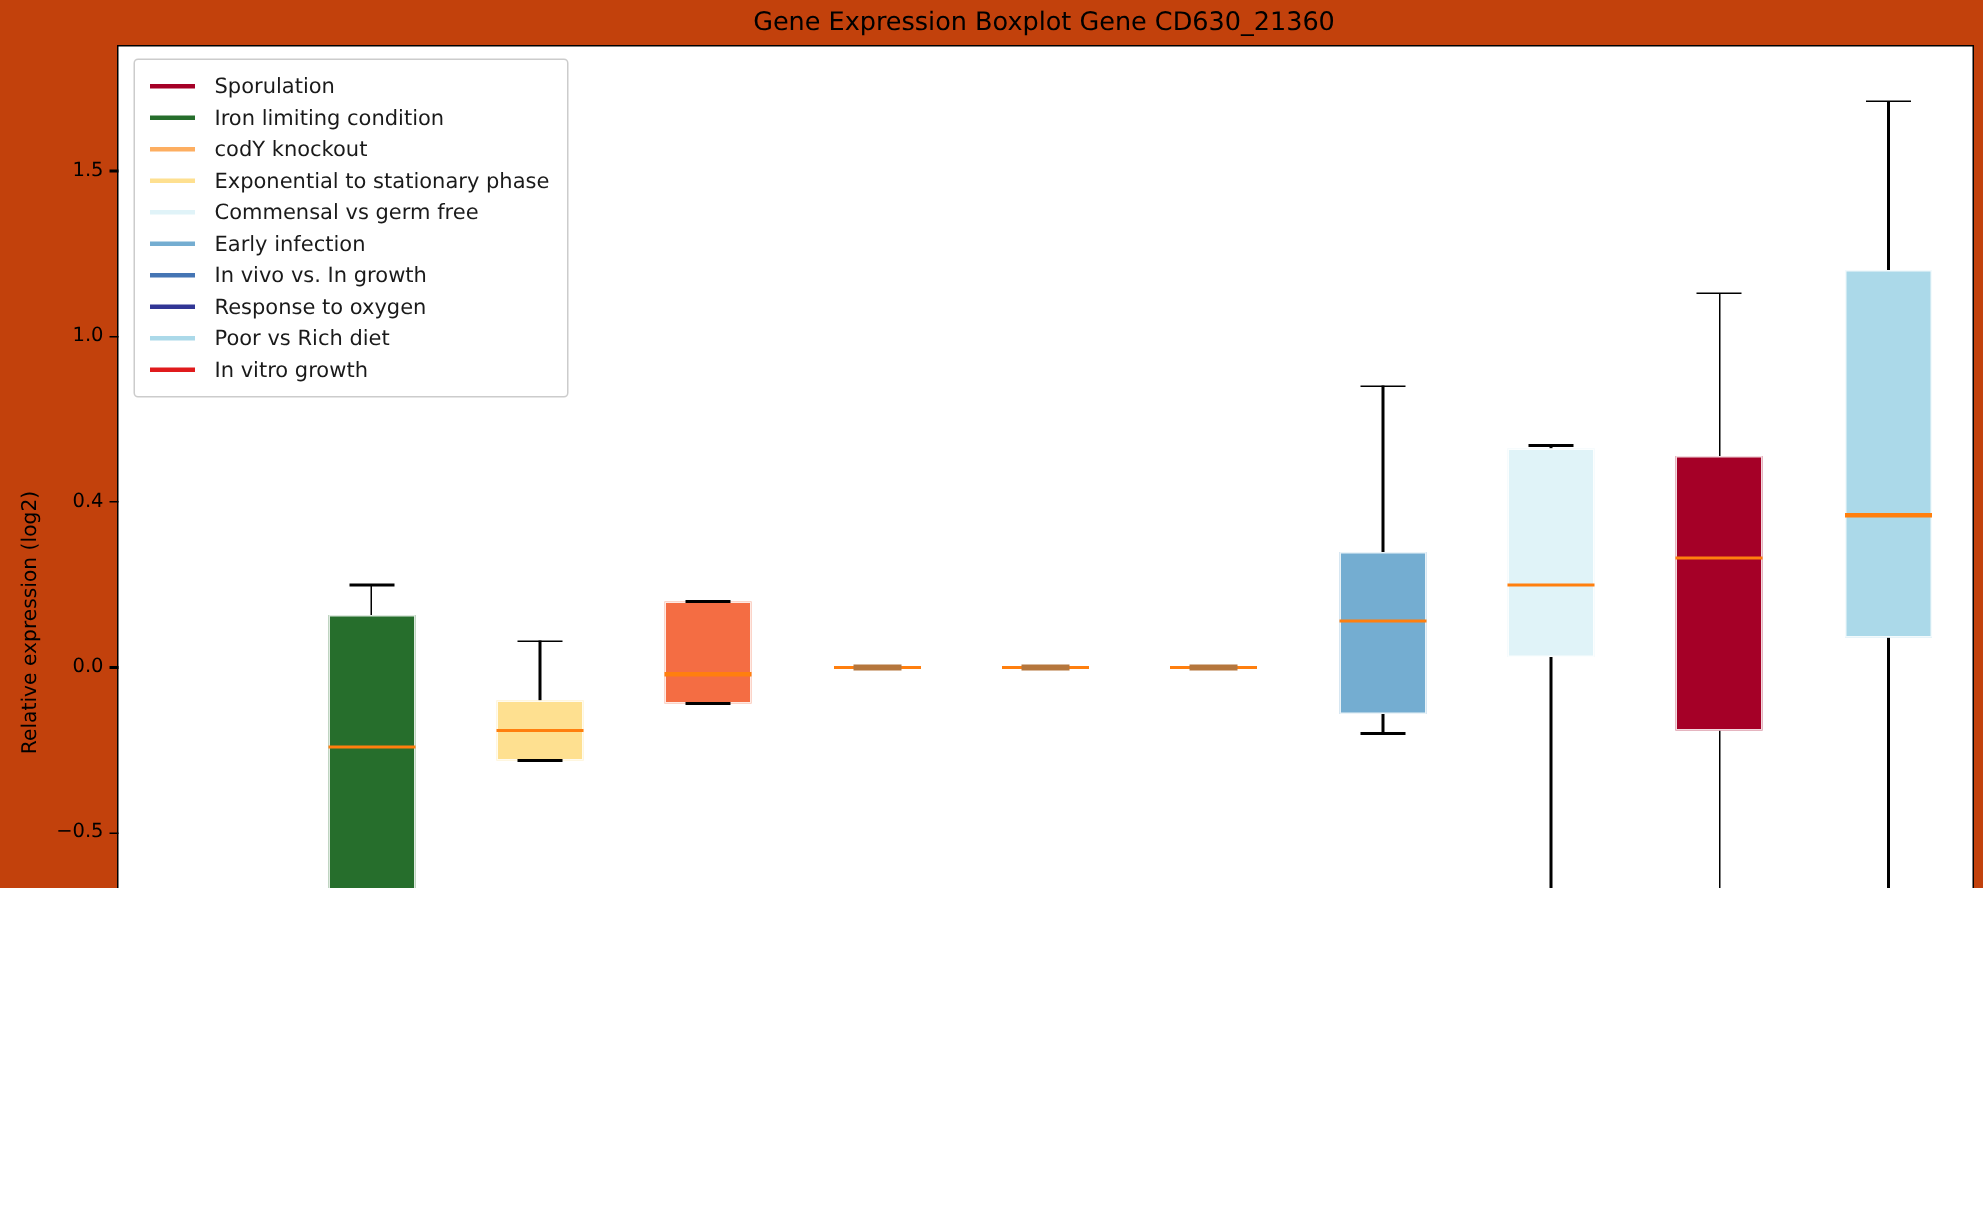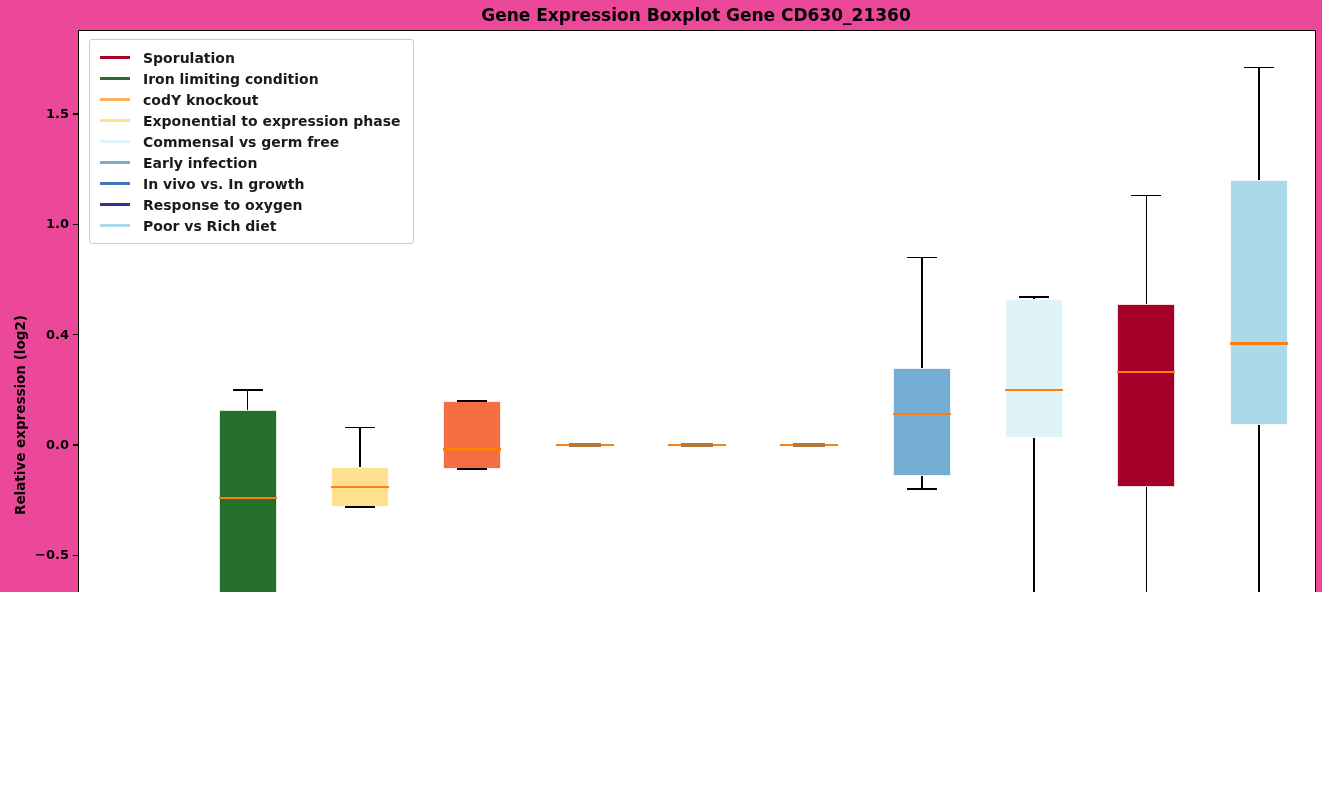--- a/index.html
+++ b/index.html
@@ -1,22 +1,21 @@
 <!DOCTYPE html>
 <html><head>
 <meta charset="utf-8">
 <style>
   html,body{margin:0;padding:0;background:#fff;}
   .figure{
     position:relative;
     width:1322px;height:592px;
-    background:#ec4899;
+    background:#c2410c;
     font-family:"DejaVu Sans","Liberation Sans",sans-serif;
     overflow:hidden;
-    font-weight:bold;
   }
   .chart-title{
     position:absolute;left:78px;top:5px;width:1236px;
     text-align:center;font-size:17px;color:#000;
   }
   .y-axis-label{
     position:absolute;left:20px;top:415px;
     transform:translate(-50%,-50%) rotate(-90deg);
     font-size:13.5px;color:#000;white-space:nowrap;
   }
@@ -126,21 +125,21 @@
         <div class="legend-item">
           <span class="legend-swatch" style="background: rgb(38, 110, 44);"></span>
           <span class="legend-label">Iron limiting condition</span>
         </div>
         <div class="legend-item">
           <span class="legend-swatch" style="background: rgb(253, 174, 97);"></span>
           <span class="legend-label">codY knockout</span>
         </div>
         <div class="legend-item">
           <span class="legend-swatch" style="background: rgb(254, 224, 144);"></span>
-          <span class="legend-label">Exponential to expression phase</span>
+          <span class="legend-label">Exponential to stationary phase</span>
         </div>
         <div class="legend-item">
           <span class="legend-swatch" style="background: rgb(224, 243, 248);"></span>
           <span class="legend-label">Commensal vs germ free</span>
         </div>
         <div class="legend-item">
           <span class="legend-swatch" style="background: rgb(116, 173, 209);"></span>
           <span class="legend-label">Early infection</span>
         </div>
         <div class="legend-item">
@@ -148,15 +147,19 @@
           <span class="legend-label">In vivo vs. In growth</span>
         </div>
         <div class="legend-item">
           <span class="legend-swatch" style="background: rgb(49, 54, 149);"></span>
           <span class="legend-label">Response to oxygen</span>
         </div>
         <div class="legend-item">
           <span class="legend-swatch" style="background: rgb(171, 217, 233);"></span>
           <span class="legend-label">Poor vs Rich diet</span>
         </div>
+        <div class="legend-item">
+          <span class="legend-swatch" style="background: rgb(224, 26, 28);"></span>
+          <span class="legend-label">In vitro growth</span>
+        </div>
       </div>
     </div>
 </div>
 
 </body></html>

